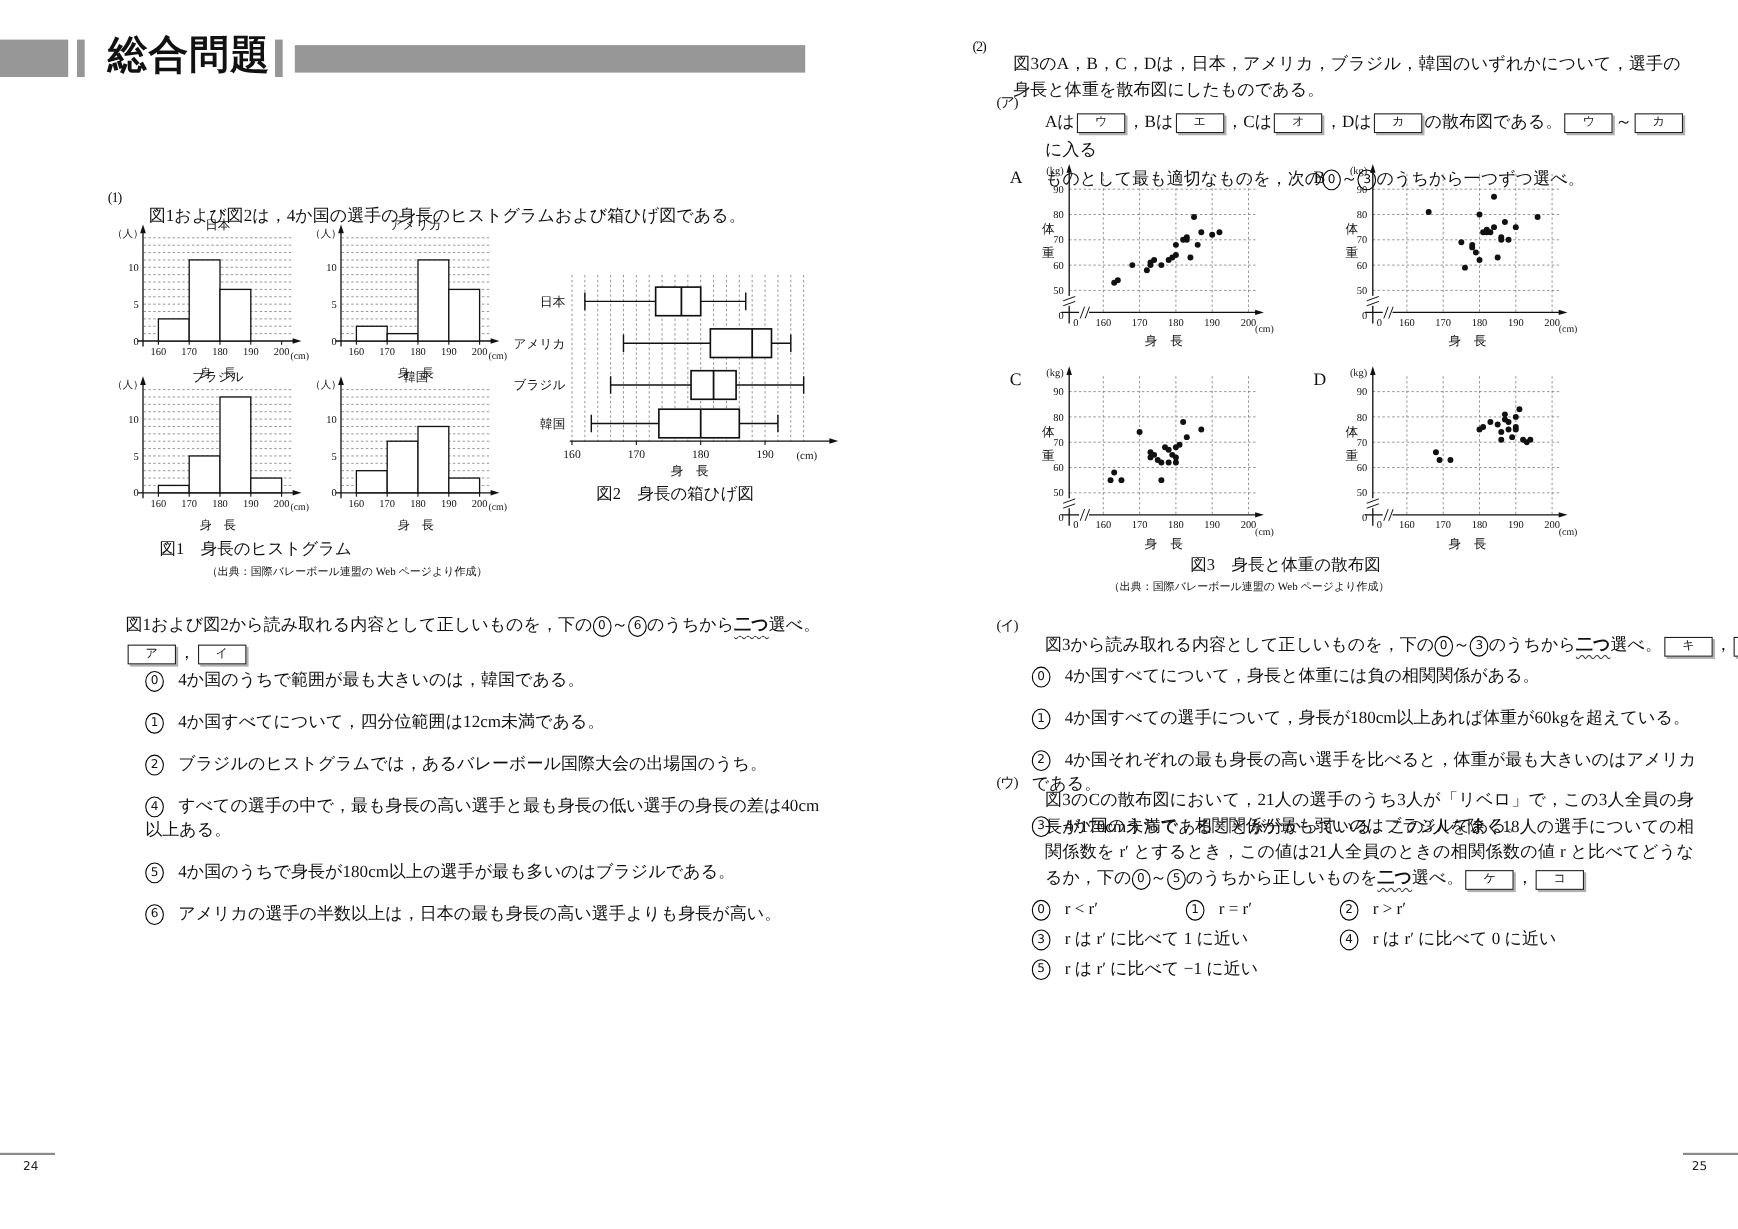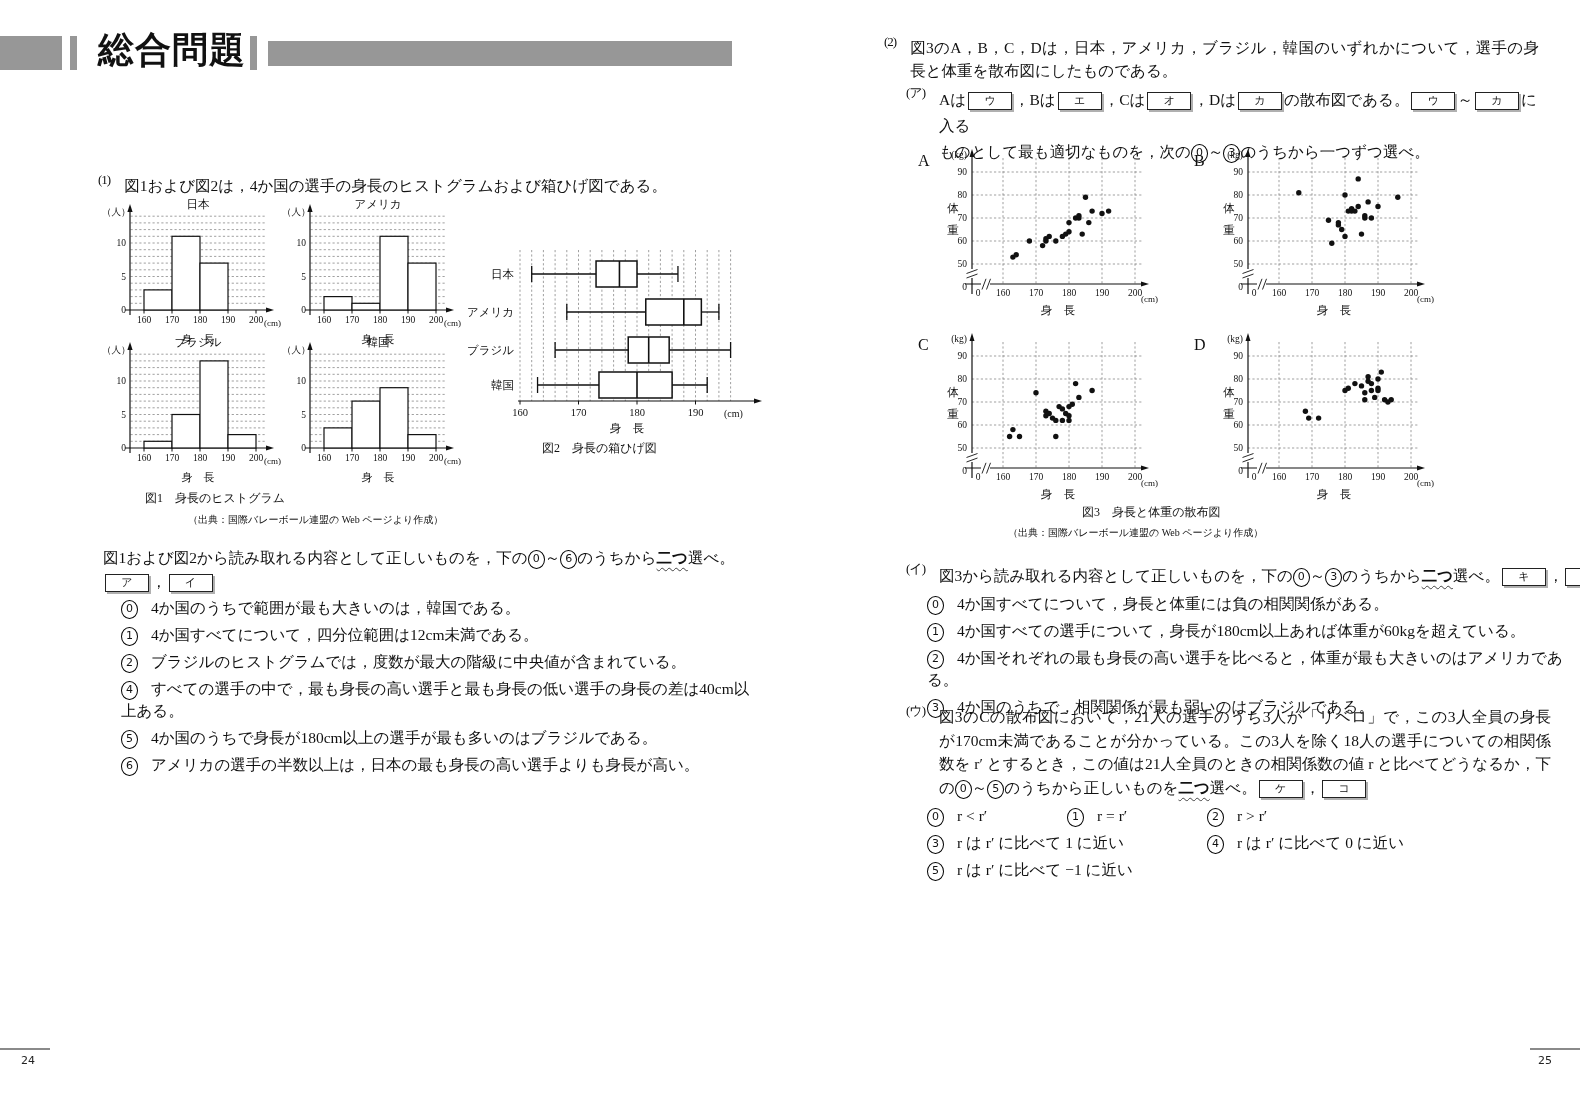--- a/index.html
+++ b/index.html
@@ -1,33 +1,33 @@
 <!DOCTYPE html>
 <html><head>
 <meta charset="utf-8">
 <style>
   html,body{margin:0;padding:0}
   body{width:1580px;height:1117px;background:#fff;position:relative;overflow:hidden;
        font-family:"Liberation Serif","DejaVu Serif",serif;color:#111;font-size:15.5px}
   .abs{position:absolute}
-  p{margin:5px}
+  p{margin:16px}
   .jtext{line-height:22.5px;text-align:justify}
   .flexrow{display:flex;align-items:flex-start}
   .plabel{flex:0 0 auto;font-size:13px;letter-spacing:-1px;margin-right:9px;padding-top:2px;white-space:nowrap}
   .gray{background:#979797}
   .title{font-family:"DejaVu Sans","Liberation Sans",sans-serif;font-weight:bold;font-size:36px;letter-spacing:1px;white-space:nowrap}
   .cn{display:inline-block;width:15px;height:17px;border:1.2px solid #000;border-radius:50%;
       font-size:11px;line-height:16px;text-align:center;vertical-align:1px;
       font-family:"DejaVu Sans",sans-serif;background:#fff}
   .abox{display:inline-block;min-width:36px;height:16px;border:1px solid #222;box-shadow:2px 2px 0 #b0b0b0;
         font-size:11px;line-height:15px;text-align:center;vertical-align:1px;background:#fff;padding:0 3px;margin:0 2px}
   .two{font-weight:bold;text-decoration:underline wavy #444 1px;text-underline-offset:4px}
   .choice{line-height:22px;margin-bottom:3.5px;text-align:left}
   .choice .cn{margin-right:13px}
-  .caption{font-size:12px;white-space:nowrap}
+  .caption{font-size:15px;white-space:nowrap}
   .source{font-size:10px;white-space:nowrap}
   .pagenum{font-family:"DejaVu Sans","Liberation Sans",sans-serif;font-size:11px;color:#222}
   .rule{height:2px;background:#8a8a8a}
   svg text{font-family:"Liberation Serif","DejaVu Serif",serif;fill:#111}
   .opt-row{position:relative;height:22px}
   .opt-row .choice{position:absolute;top:0;white-space:nowrap}
   .opt-row .choice:nth-child(1){left:0}
   .opt-row .choice:nth-child(2){left:118px}
   .opt-row .choice:nth-child(3){left:263px}
   .opt-row .choice:nth-child(4){left:405px}
@@ -292,21 +292,21 @@
     <span>図1および図2から読み取れる内容として正しいものを，下の</span><span class="cn">0</span><span>～</span><span class="cn">6</span><span>のうちから</span><span class="two">二つ</span><span>選べ。</span>
   </p>
 
   <p class="abs" style="left:98px;top:567px">
     <span class="abox">ア</span><span>，</span><span class="abox">イ</span>
   </p>
 
   <div class="abs" style="left:116px;top:592px;width:652px">
       <p class="choice"><span class="cn">0</span><span>4か国のうちで範囲が最も大きいのは，韓国である。</span></p>
       <p class="choice"><span class="cn">1</span><span>4か国すべてについて，四分位範囲は12cm未満である。</span></p>
-      <p class="choice"><span class="cn">2</span><span>ブラジルのヒストグラムでは，度数が最大の階級に中央値が含まれている。</span></p>
+      <p class="choice"><span class="cn">2</span><span>ブラジルのヒストグラムでは，あるバレーボール国際大会の出場国のうち。</span></p>
       <p class="choice"><span class="cn">4</span><span>すべての選手の中で，最も身長の高い選手と最も身長の低い選手の身長の差は40cm以上ある。</span></p>
       <p class="choice"><span class="cn">5</span><span>4か国のうちで身長が180cm以上の選手が最も多いのはブラジルである。</span></p>
       <p class="choice"><span class="cn">6</span><span>アメリカの選手の半数以上は，日本の最も身長の高い選手よりも身長が高い。</span></p>
     </div>
 
   <div class="abs rule" style="left:0;top:1048px;width:50px"></div>
   <div class="abs pagenum" style="left:21px;top:1054px">24</div>
 </div>
 
 <div class="abs" style="left:790px;top:0;width:790px;height:1117px">

